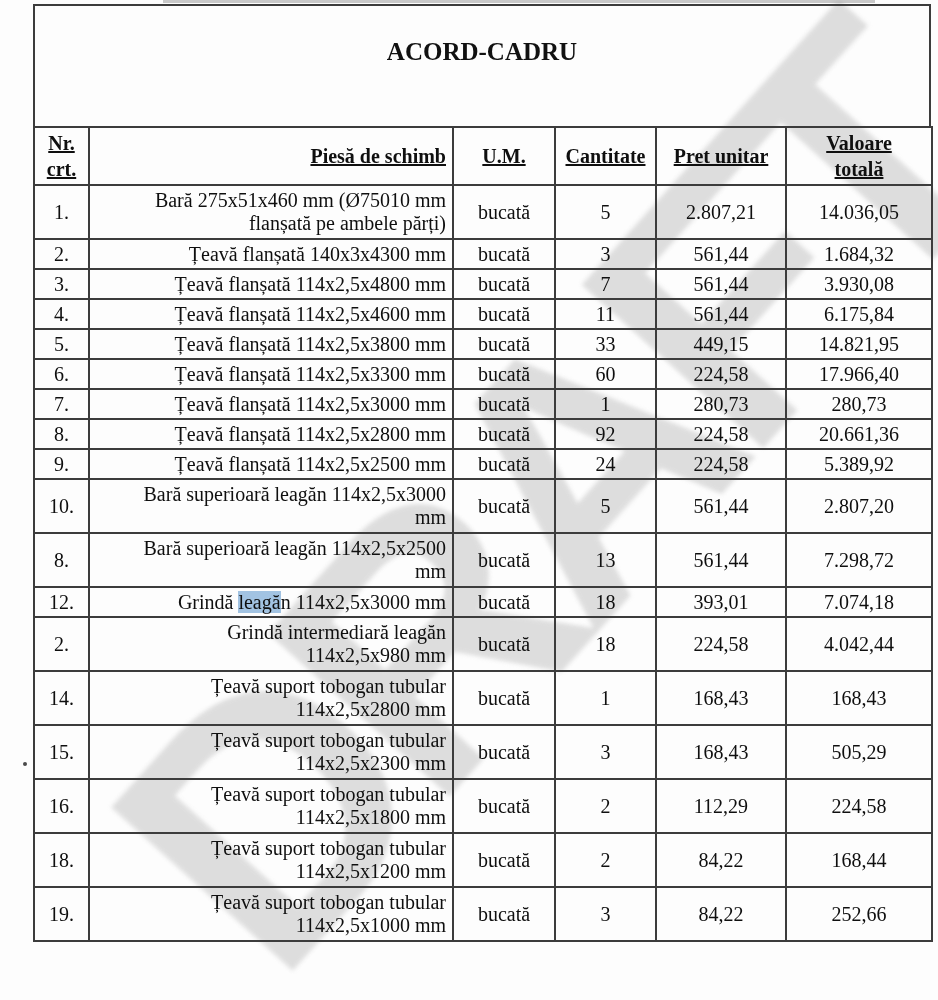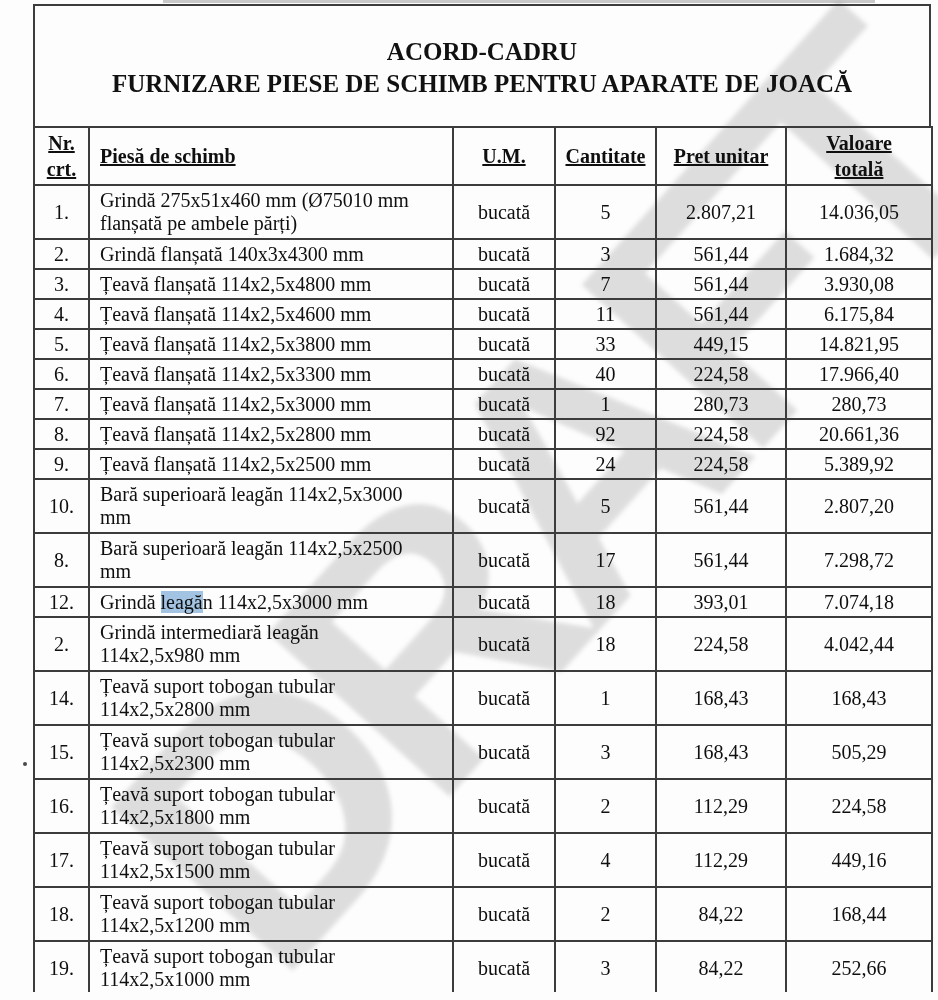--- a/index.html
+++ b/index.html
@@ -60,21 +60,21 @@
     font-size:20px; font-weight:bold;
     text-align:center; vertical-align:middle;
     padding:2px 3px;
   }
   .parts-table thead tr { height:58px;text-decoration:underline; }
   .parts-table td {
     font-size:20px; line-height:23px;
     text-align:center; vertical-align:middle;
     padding:2px 5px;
   }
-  th.c-name, td.c-name { text-align:left; padding-left:10px; padding-right:6px; }
+  th.c-name, td.c-name { text-align:right; padding-left:10px; padding-right:6px; }
   td.c-name { white-space:pre-line; }
   .pre { white-space:pre-line; line-height:26px; }
   tr.single { height:30px; }
   tr.double { height:54px; }
 
   .hl { background:var(--hl-color, #a2c3e2); }
 
   
   .streak { position:absolute; z-index:4; background:#9f9f9f; opacity:.55; filter:blur(.7px); }
   .streak-top    { left:142px; top:0;     width:712px; height:3px; }
@@ -91,21 +91,20 @@
 <div class="page">
 
   <div class="streak streak-top"></div>
 
   <div class="watermark">DRAFT</div>
 
   <div class="doc">
 
     <div class="title-block">
       <div class="title-line">ACORD-CADRU</div>
-      <div class="title-line">FURNIZARE PIESE DE SCHIMB PENTRU APARATE DE JOACĂ</div>
     </div>
 
     <table class="parts-table">
       <colgroup>
         <col style="width:55px">
         <col style="width:364px">
         <col style="width:102px">
         <col style="width:101px">
         <col style="width:130px">
         <col style="width:146px">
@@ -118,30 +117,30 @@
           <th>U.M.</th>
           <th>Cantitate</th>
           <th>Pret unitar</th>
           <th class="pre">Valoare
 totală</th>
         </tr>
       </thead>
       <tbody>
           <tr class="double">
             <td class="c-num">1.</td>
-            <td class="c-name">Grindă 275x51x460 mm (Ø75010 mm
+            <td class="c-name">Bară 275x51x460 mm (Ø75010 mm
 flanșată pe ambele părți)</td>
             <td class="c-um">bucată</td>
             <td class="c-qty">5</td>
             <td class="c-price">2.807,21</td>
             <td class="c-total">14.036,05</td>
           </tr>
           <tr class="single">
             <td class="c-num">2.</td>
-            <td class="c-name">Grindă flanșată 140x3x4300 mm</td>
+            <td class="c-name">Țeavă flanșată 140x3x4300 mm</td>
             <td class="c-um">bucată</td>
             <td class="c-qty">3</td>
             <td class="c-price">561,44</td>
             <td class="c-total">1.684,32</td>
           </tr>
           <tr class="single">
             <td class="c-num">3.</td>
             <td class="c-name">Țeavă flanșată 114x2,5x4800 mm</td>
             <td class="c-um">bucată</td>
             <td class="c-qty">7</td>
@@ -161,21 +160,21 @@
             <td class="c-name">Țeavă flanșată 114x2,5x3800 mm</td>
             <td class="c-um">bucată</td>
             <td class="c-qty">33</td>
             <td class="c-price">449,15</td>
             <td class="c-total">14.821,95</td>
           </tr>
           <tr class="single">
             <td class="c-num">6.</td>
             <td class="c-name">Țeavă flanșată 114x2,5x3300 mm</td>
             <td class="c-um">bucată</td>
-            <td class="c-qty">40</td>
+            <td class="c-qty">60</td>
             <td class="c-price">224,58</td>
             <td class="c-total">17.966,40</td>
           </tr>
           <tr class="single">
             <td class="c-num">7.</td>
             <td class="c-name">Țeavă flanșată 114x2,5x3000 mm</td>
             <td class="c-um">bucată</td>
             <td class="c-qty">1</td>
             <td class="c-price">280,73</td>
             <td class="c-total">280,73</td>
@@ -203,21 +202,21 @@
             <td class="c-um">bucată</td>
             <td class="c-qty">5</td>
             <td class="c-price">561,44</td>
             <td class="c-total">2.807,20</td>
           </tr>
           <tr class="double">
             <td class="c-num">8.</td>
             <td class="c-name">Bară superioară leagăn 114x2,5x2500
 mm</td>
             <td class="c-um">bucată</td>
-            <td class="c-qty">17</td>
+            <td class="c-qty">13</td>
             <td class="c-price">561,44</td>
             <td class="c-total">7.298,72</td>
           </tr>
           <tr class="single">
             <td class="c-num">12.</td>
             <td class="c-name"><span>Grindă </span><span class="hl">leagă</span><span>n 114x2,5x3000 mm</span></td>
             <td class="c-um">bucată</td>
             <td class="c-qty">18</td>
             <td class="c-price">393,01</td>
             <td class="c-total">7.074,18</td>
@@ -252,29 +251,20 @@
           <tr class="double">
             <td class="c-num">16.</td>
             <td class="c-name">Țeavă suport tobogan tubular
 114x2,5x1800 mm</td>
             <td class="c-um">bucată</td>
             <td class="c-qty">2</td>
             <td class="c-price">112,29</td>
             <td class="c-total">224,58</td>
           </tr>
           <tr class="double">
-            <td class="c-num">17.</td>
-            <td class="c-name">Țeavă suport tobogan tubular
-114x2,5x1500 mm</td>
-            <td class="c-um">bucată</td>
-            <td class="c-qty">4</td>
-            <td class="c-price">112,29</td>
-            <td class="c-total">449,16</td>
-          </tr>
-          <tr class="double">
             <td class="c-num">18.</td>
             <td class="c-name">Țeavă suport tobogan tubular
 114x2,5x1200 mm</td>
             <td class="c-um">bucată</td>
             <td class="c-qty">2</td>
             <td class="c-price">84,22</td>
             <td class="c-total">168,44</td>
           </tr>
           <tr class="double">
             <td class="c-num">19.</td>

